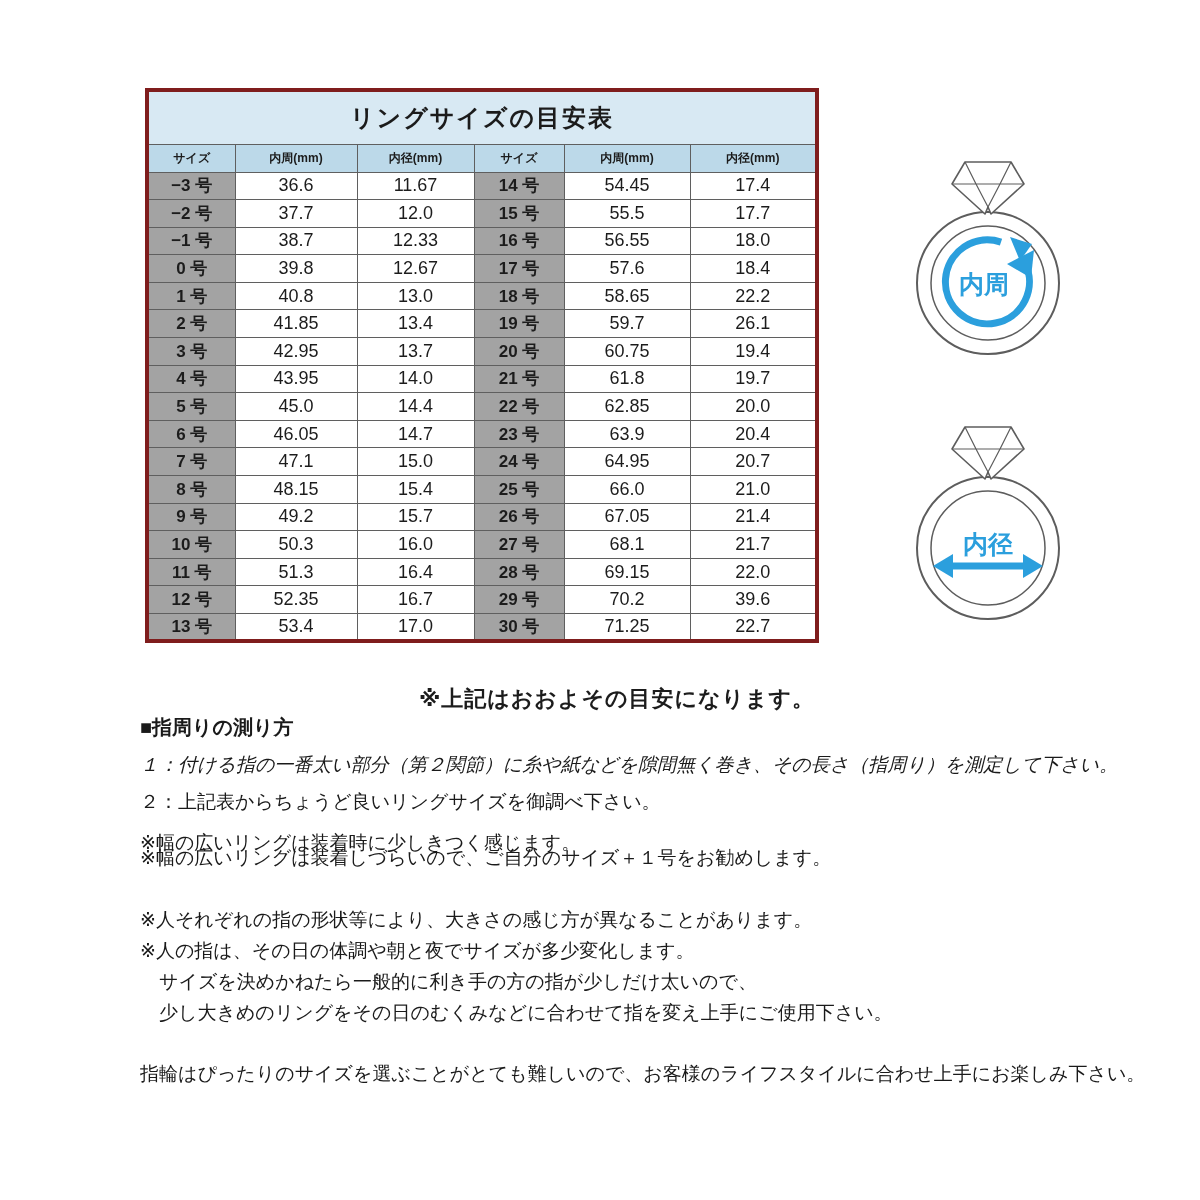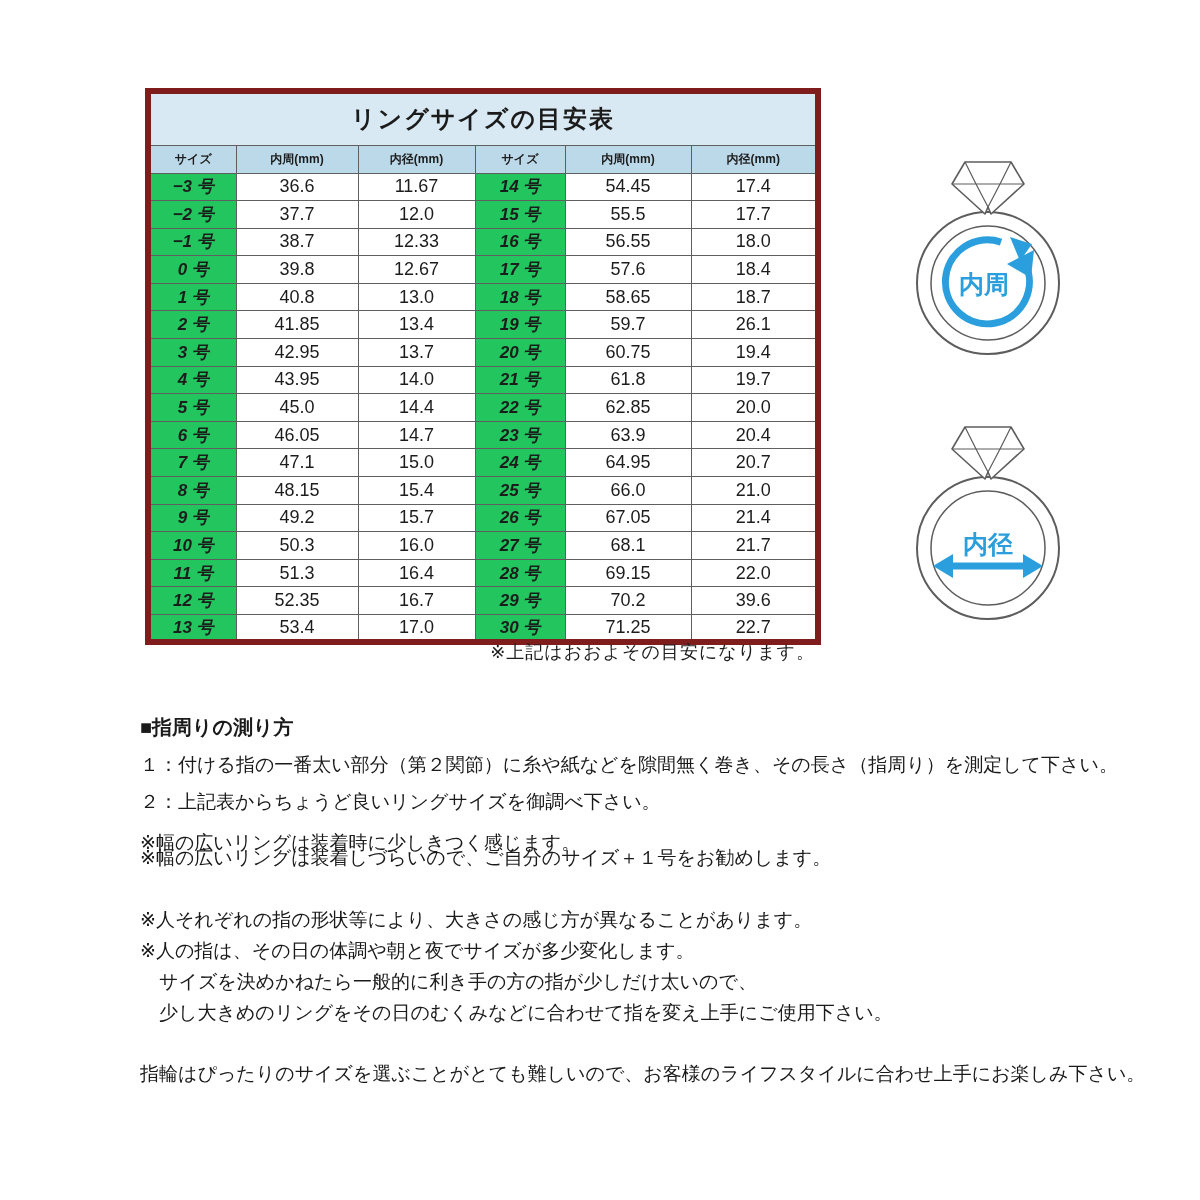--- a/index.html
+++ b/index.html
@@ -12,21 +12,21 @@
     color:#1c1c1c;
     overflow:hidden;
   }
 
   
   .table-wrap { position:absolute; left:145px; top:88px; width:670px; }
   table.ring-table {
     width:100%;
     border-collapse:collapse;
     table-layout:fixed;
-    border:6px solid #7f1d1d;
+    border:4px solid #7f1d1d;
   }
   table.ring-table th, table.ring-table td {
     border:1px solid #5f5f5f;
     text-align:center;
     vertical-align:middle;
     overflow:hidden;
     white-space:nowrap;
   }
   th.tbl-title {
     background:#d8e9f3;
@@ -36,38 +36,38 @@
     letter-spacing:2px;
     color:#1b1b1b;
   }
   tr.head-row th {
     background:#bcd9e9;
     height:28px;
     font-size:12px;
     font-weight:bold;
   }
   tbody td { height:27.6px; font-size:18px; background:#ffffff; }
-  tbody td.size { background:#22c55e; font-weight:bold; font-size:17px;font-style:italic; }
+  tbody td.size { background:#a3a3a3; font-weight:bold; font-size:17px; }
 
   .table-note {
-    position:absolute; left:145px; top:640px; width:670px;
-    text-align:right; font-size:18px; font-weight:normal; color:#1c1c1c;
+    position:absolute; left:145px; top:684px; width:670px;
+    text-align:right; font-size:22px; font-weight:bold; color:#1c1c1c;
     letter-spacing:1px;
   }
 
   
   .ring-illus { position:absolute; width:164px; height:210px; }
   .ring-illus.top { left:906px; top:150px; }
   .ring-illus.bottom { left:906px; top:415px;text-align:center; }
   .ring-illus svg { width:100%; height:100%; display:block; }
 
   
   .txt { position:absolute; left:140px; white-space:nowrap; font-size:19px; color:#1a1a1a; }
   .txt.heading { top:714px; font-size:20px; font-weight:bold; }
-  .txt.step1 { top:752px; }
+  .txt.step1 { top:752px;font-style:italic; }
   .txt.step2 { top:789px; }
   .txt.n0 { top:845px; }
   .txt.n1 { top:830px;text-align:center; }
   .txt.n2 { top:907px; }
   .txt.n3 { top:938px; }
   .txt.n4 { top:969px; }
   .txt.n5 { top:1000px; }
   .txt.footer { top:1061px; }
 </style>
 </head>
@@ -130,21 +130,21 @@
             <td class="size">17 号</td>
             <td>57.6</td>
             <td>18.4</td>
           </tr>
           <tr>
             <td class="size">1 号</td>
             <td>40.8</td>
             <td>13.0</td>
             <td class="size">18 号</td>
             <td>58.65</td>
-            <td>18.7</td>
+            <td>22.2</td>
           </tr>
           <tr>
             <td class="size">2 号</td>
             <td>41.85</td>
             <td>13.4</td>
             <td class="size">19 号</td>
             <td>59.7</td>
             <td>26.1</td>
           </tr>
           <tr>

